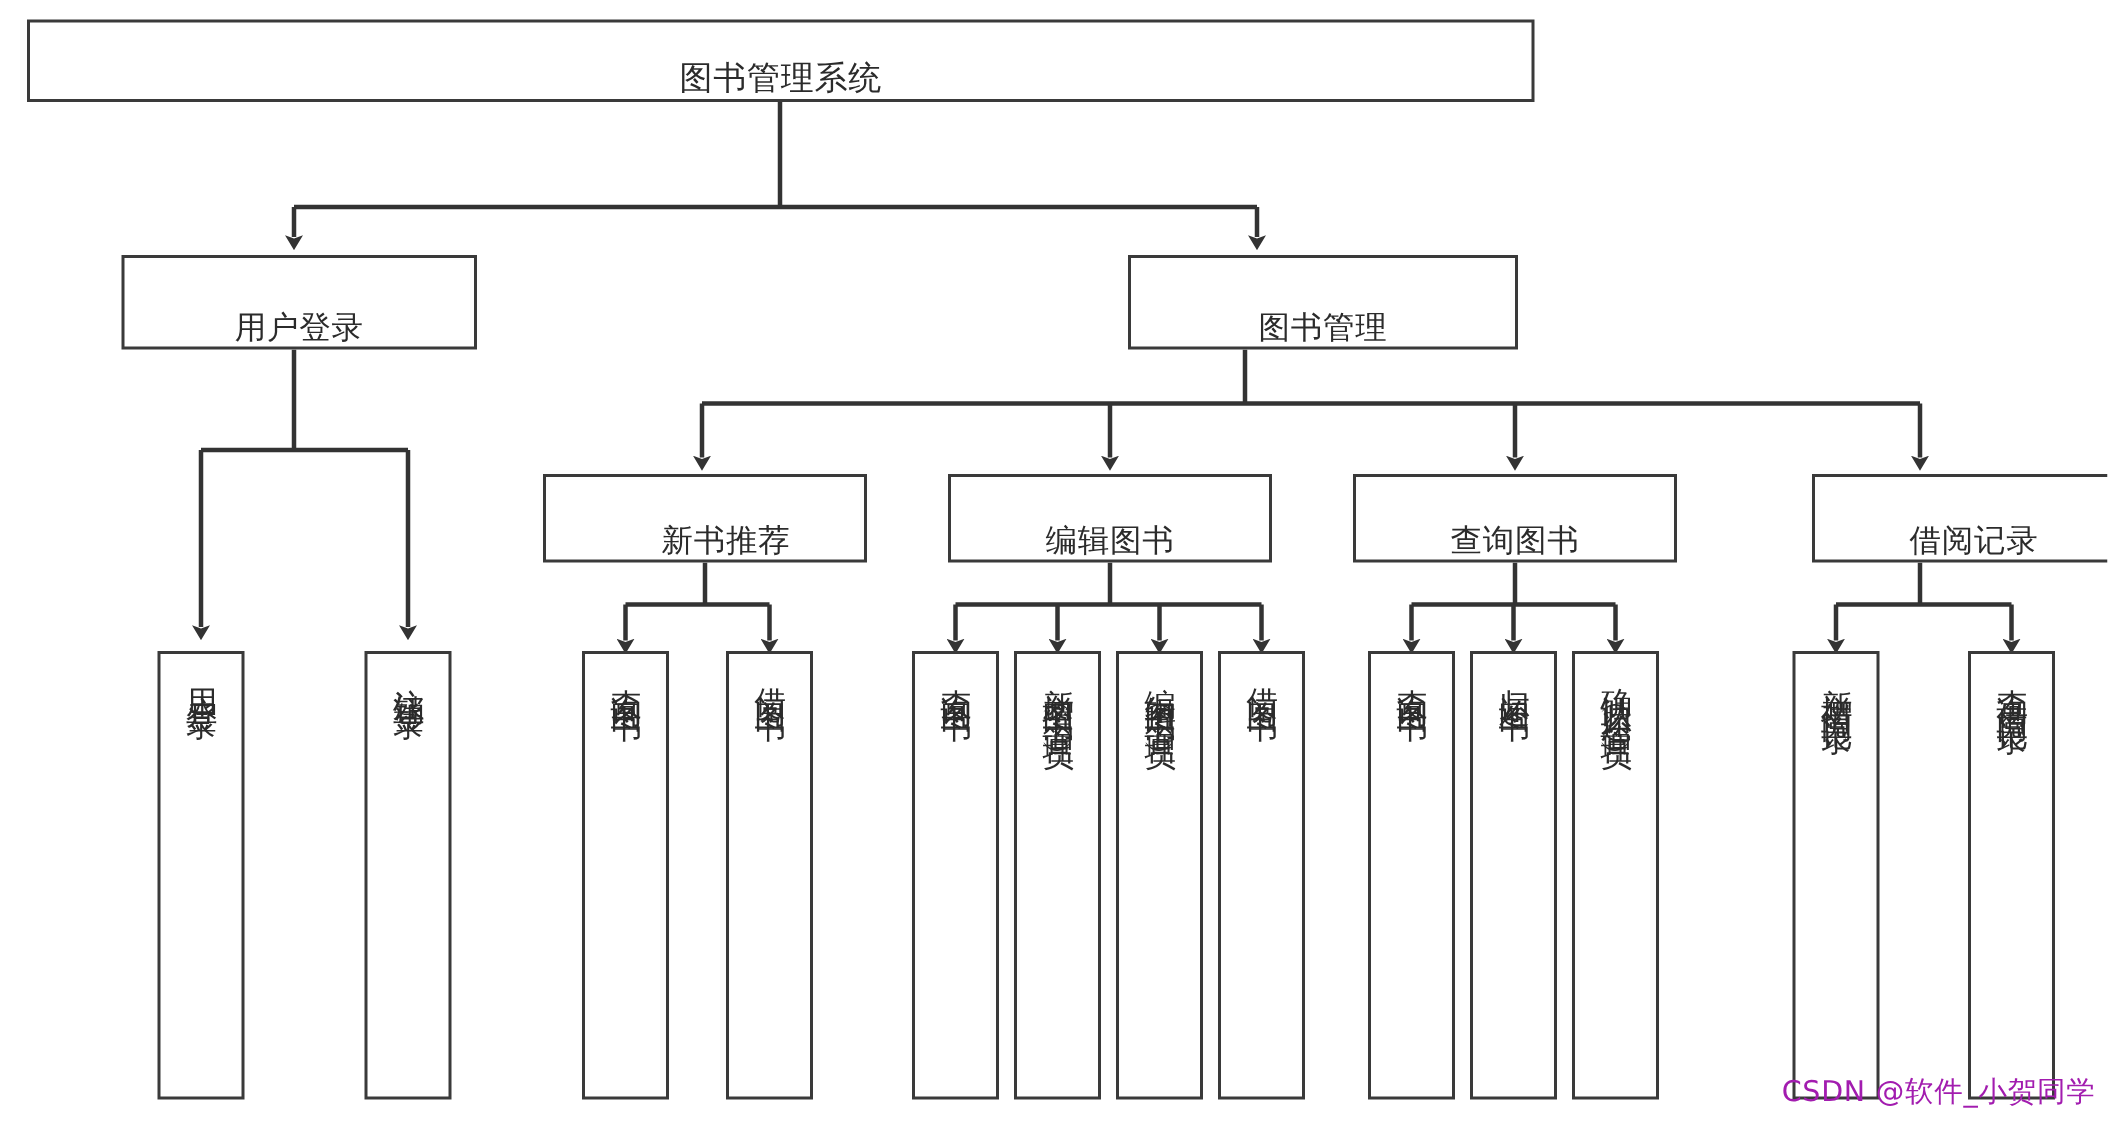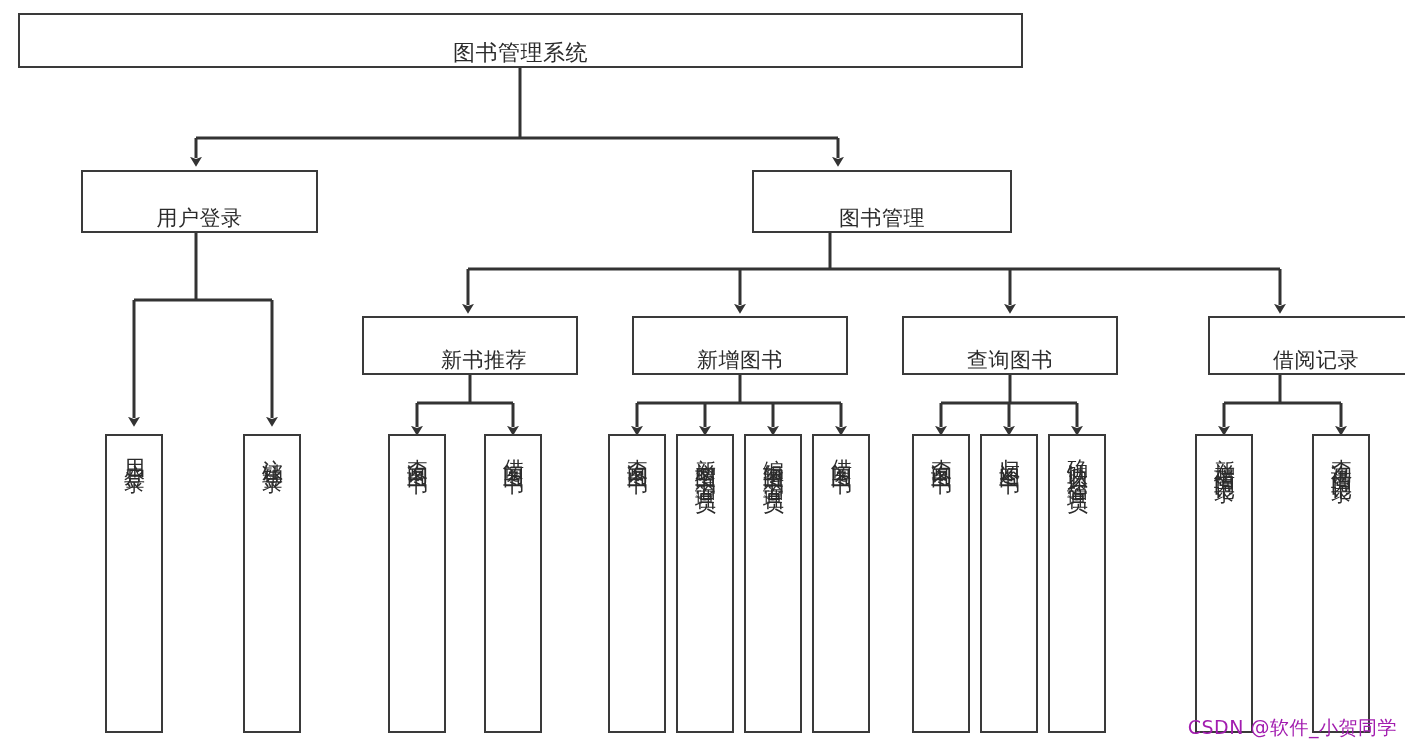--- a/index.html
+++ b/index.html
@@ -133,21 +133,21 @@
 
   <div class="node h" style="left:712px; top:170px; width:260px; height:63px;margin-left:40px;">
     <span class="label">图书管理</span>
   </div>
 
   <div class="node h" style="left:362px; top:316px; width:216px; height:59px;padding-left:28px;">
     <span class="label">新书推荐</span>
   </div>
 
   <div class="node h" style="left:632px; top:316px; width:216px; height:59px;">
-    <span class="label">新增图书</span>
+    <span class="label">编辑图书</span>
   </div>
 
   <div class="node h" style="left:902px; top:316px; width:216px; height:59px;">
     <span class="label">查询图书</span>
   </div>
 
   <div class="node h" style="left:1172px; top:316px; width:216px; height:59px;margin-left:36px;">
     <span class="label">借阅记录</span>
   </div>
 

